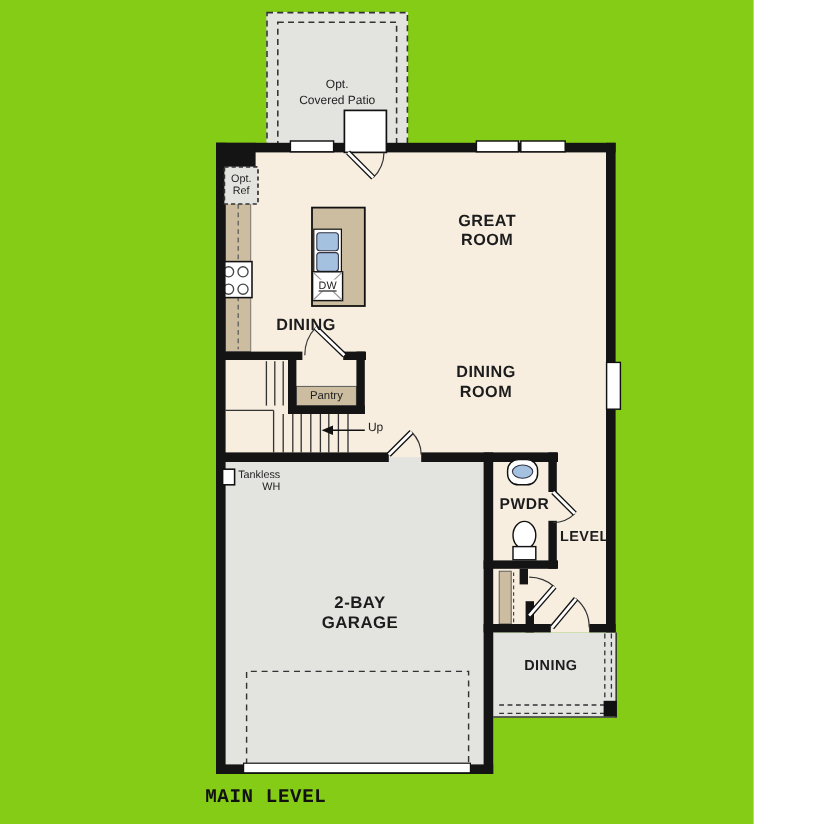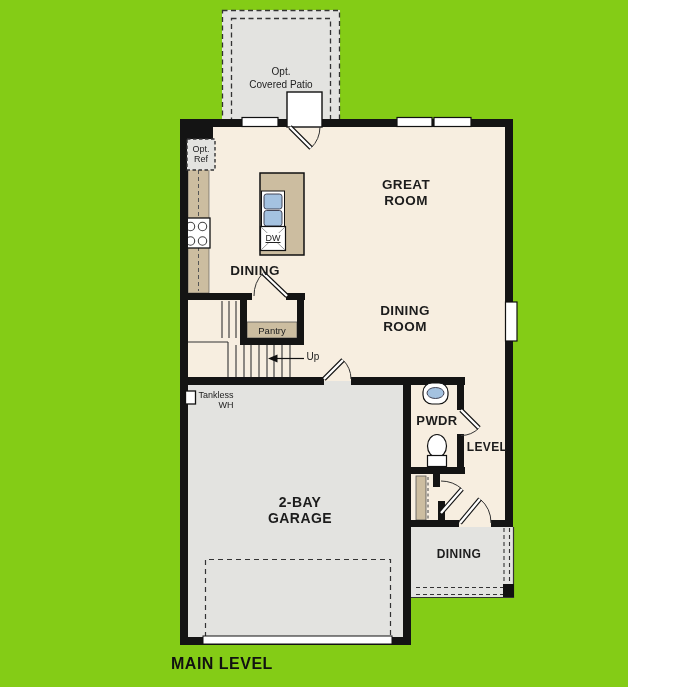--- a/index.html
+++ b/index.html
@@ -9,21 +9,21 @@
        color:#1c1c1c;text-align:center;white-space:pre-line;}
   .b{font-weight:bold;letter-spacing:.4px;}
   .f14{font-size:14px;line-height:16px;}
   .f13{font-size:13.5px;line-height:15.5px;}
   .f12{font-size:12px;line-height:14px;}
   .f11{font-size:13px;line-height:13px;}
   .f10{font-size:10px;line-height:12.5px;color:#222;}
   .f9{font-size:9.5px;line-height:11px;color:#222;}
   .f8{font-size:9px;line-height:10px;color:#222;}
   #dw-lbl{background:#fff;padding:0 1px;}
-  .title{position:absolute;font-family:Liberation Sans, sans-serif;font-weight:bold;
+  .title{position:absolute;font-family:Liberation Mono, monospace;font-weight:bold;
          font-size:16px;letter-spacing:.5px;color:#111;}
 </style>
 </head>
 <body>
 
 <div id="plan">
   <svg width="687" height="687" viewBox="0 0 687 687">
 
     <g>
       <rect x="182" y="121" width="329" height="406" fill="var(--floor,#f7eee0)"></rect>

